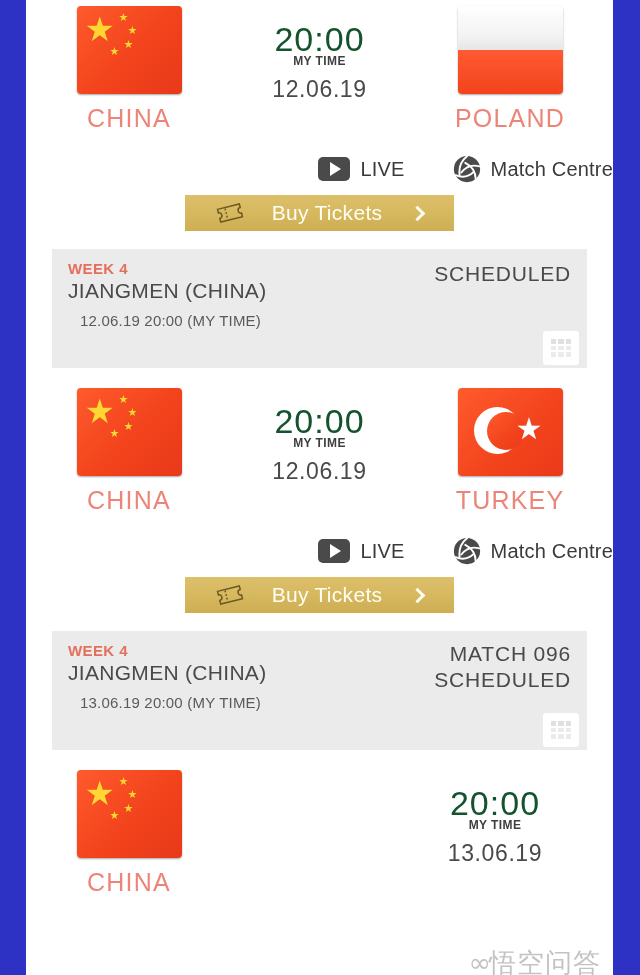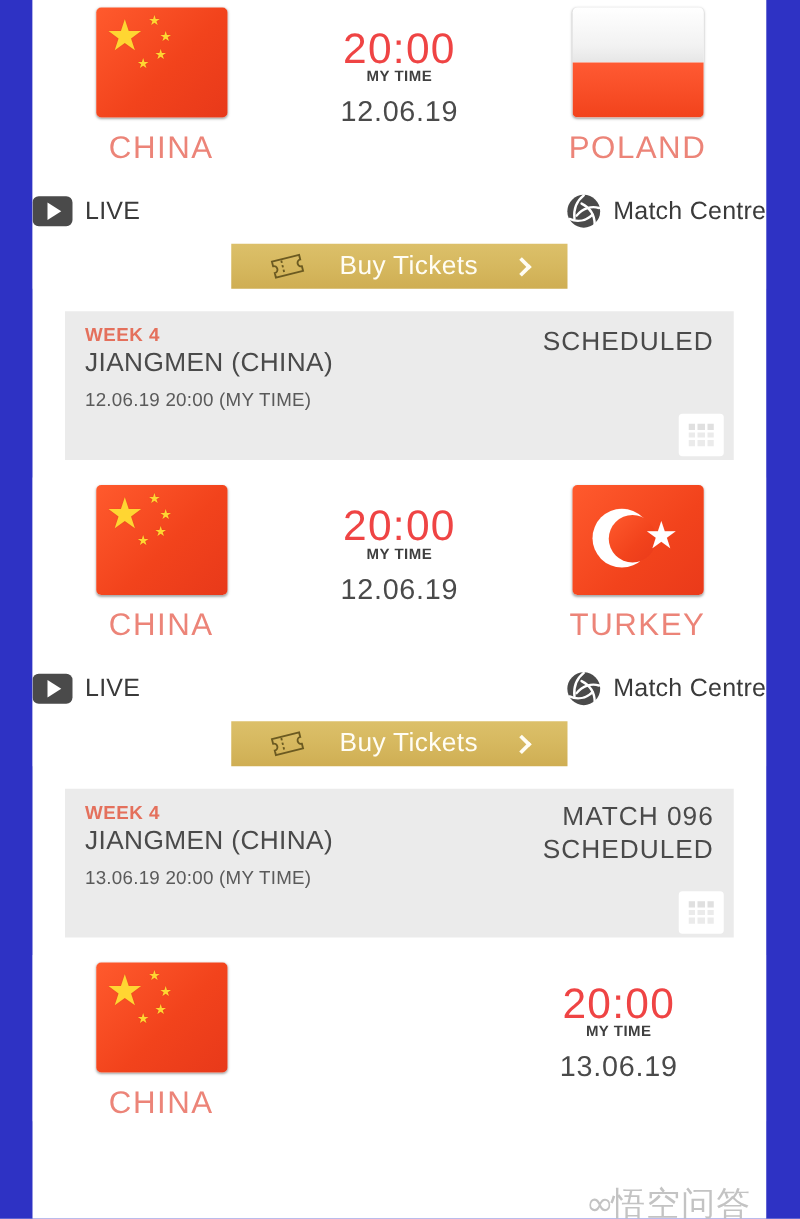--- a/index.html
+++ b/index.html
@@ -142,21 +142,21 @@
   
   .center {
     width: 200px;
     display: flex;
     flex-direction: column;
     align-items: center;
     padding-top: 16px;
   }
   .time {
     font-size: 34px;
-    color: #ef4444;
+    color: #14532d;
     letter-spacing: 1px;
     font-weight: 300;
     line-height: 1;
   }
   .mytime {
     font-size: 12px;
     color: #3f3f3f;
     font-weight: bold;
     letter-spacing: .4px;
     margin-top: -2px;
@@ -165,21 +165,21 @@
     font-size: 23px;
     color: #4a4a4a;
     font-weight: 300;
     letter-spacing: .6px;
     margin-top: 8px;
   }
 
   
   .actions {
     display: flex;
-    justify-content: space-between;
+    justify-content: flex-end;
     align-items: center;
     gap: 48px;
     margin-top: 22px;
   }
   .action {
     display: flex;
     align-items: center;
     gap: 10px;
     cursor: pointer;
   }
@@ -257,20 +257,21 @@
     font-weight: 300;
     letter-spacing: .3px;
     margin-top: 2px;
   }
   .localtime {
     font-size: 15px;
     color: #5a5a5a;
     font-weight: 300;
     letter-spacing: .2px;
     margin-top: 9px;
+    margin-left: 12px;
   }
   .infobar-right {
     position: absolute;
     right: 16px;
     top: 11px;
     text-align: right;
   }
   .match-no {
     font-size: 21px;
     color: #4a4a4a;

